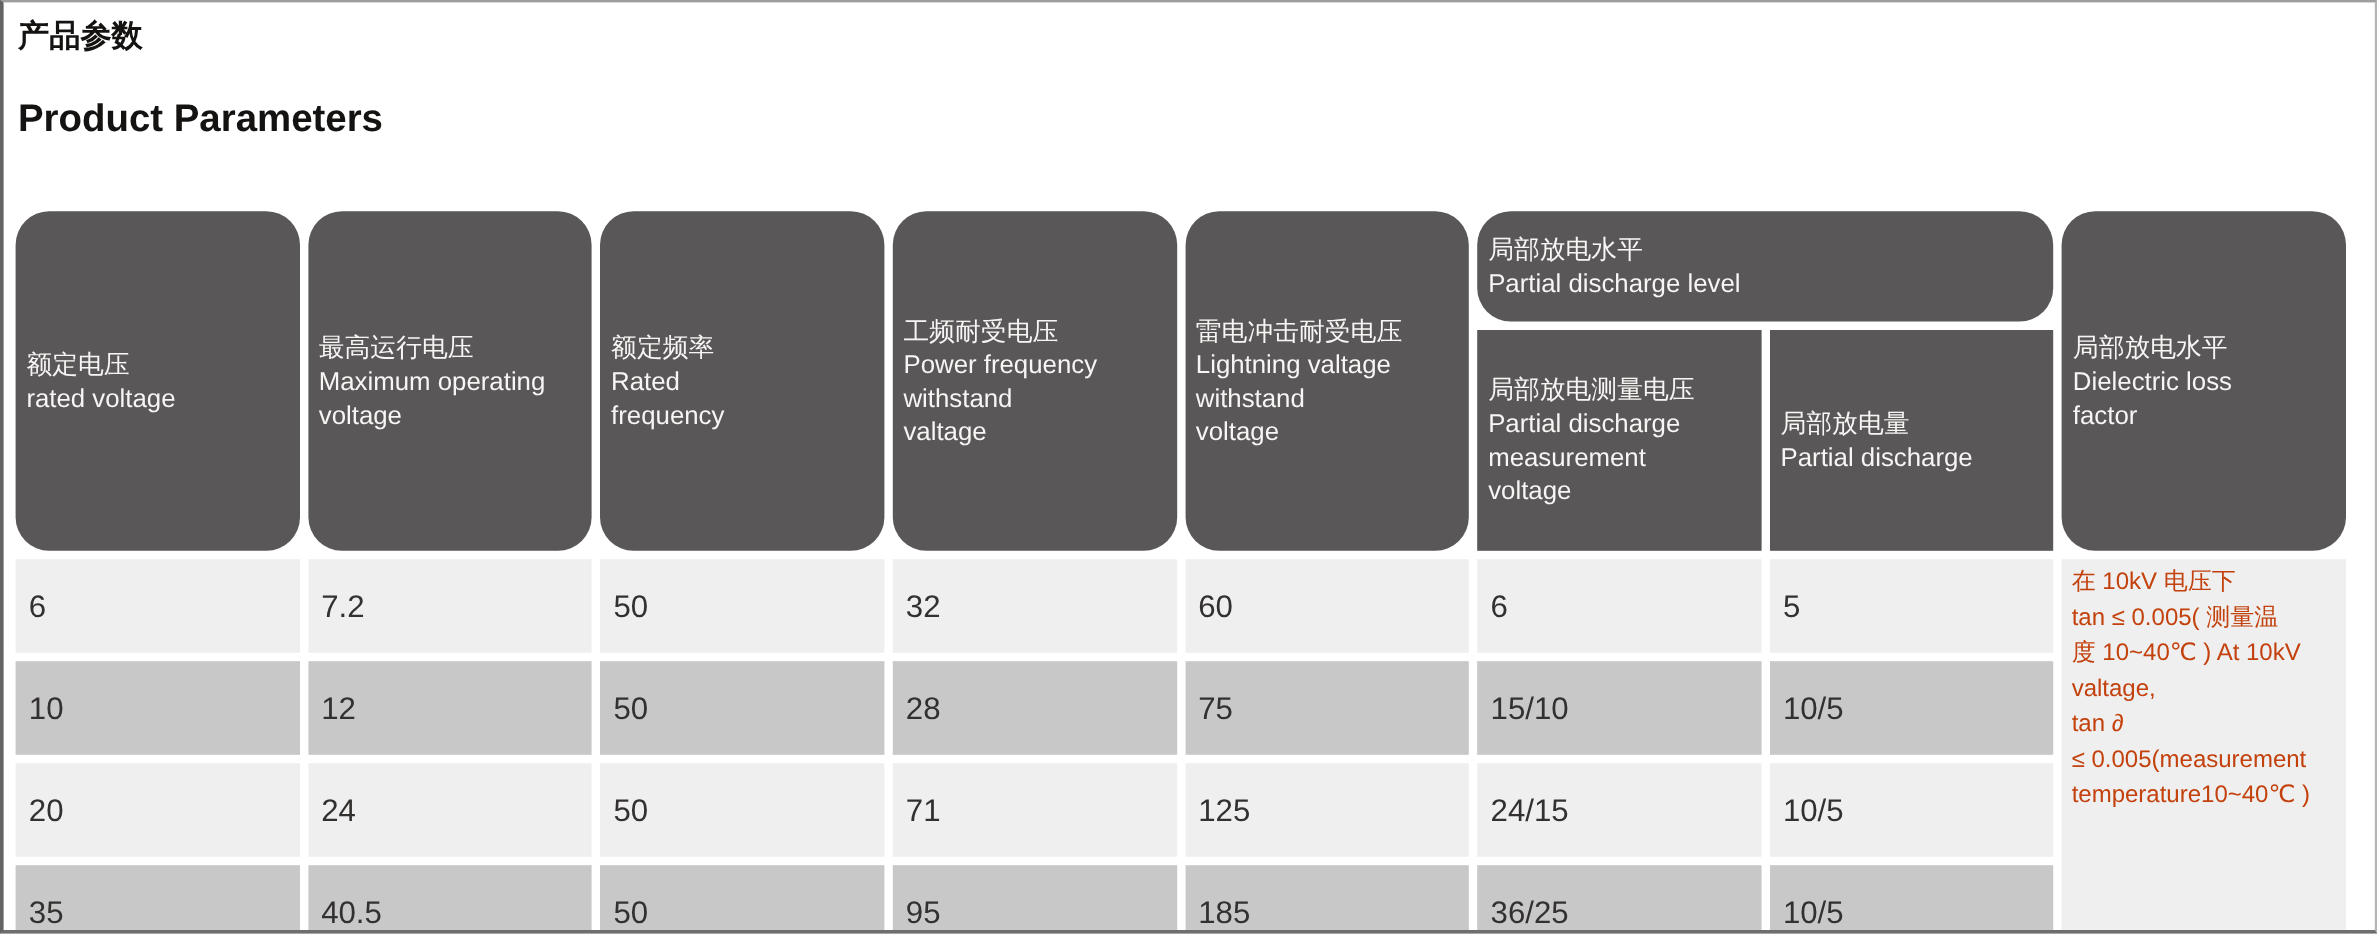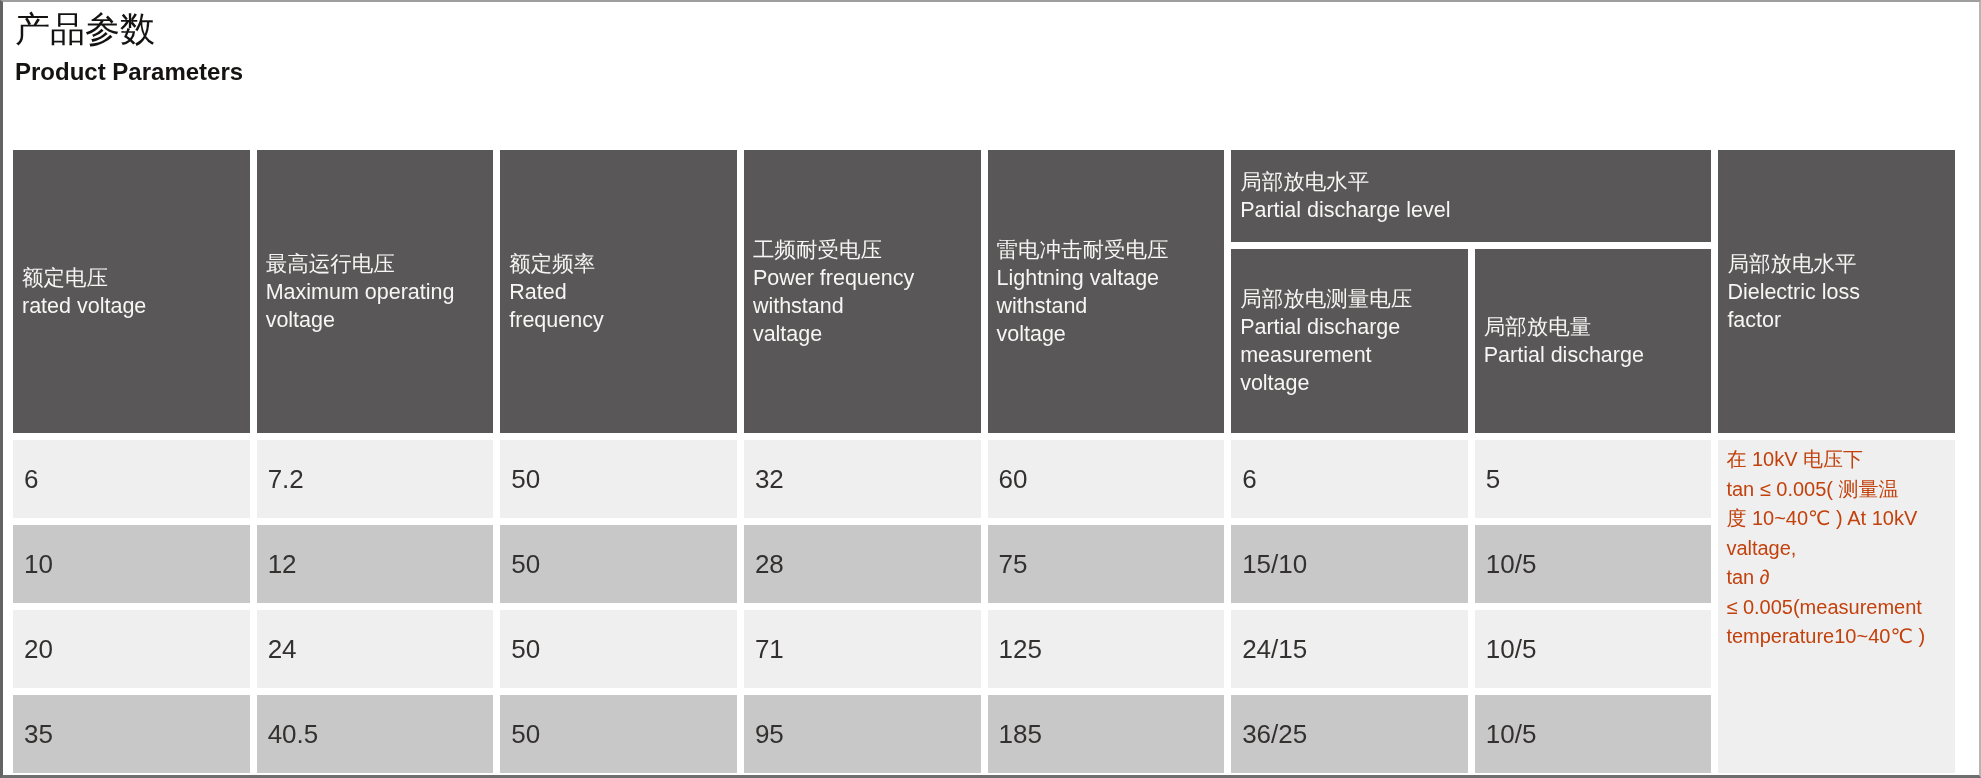--- a/index.html
+++ b/index.html
@@ -8,42 +8,42 @@
     box-sizing: border-box;
     background: #ffffff;
     border-top: 2px solid #9e9e9e;
     border-right: 2px solid #b5b5b5;
     border-left: 3px solid #636363;
     border-bottom: 3px solid #6e6e6e;
     font-family: "Liberation Sans", "DejaVu Sans", sans-serif;
     overflow: hidden;
   }
   .title-block { padding: 6px 0 0 12px; color: #141312; }
-  .title-zh { font-size: 35px; font-weight: normal; line-height: 42px; }
-  .title-en { font-size: 24px; font-weight: bold; line-height: 44px; }
+  .title-zh { font-size: 26px; font-weight: bold; line-height: 42px; }
+  .title-en { font-size: 32px; font-weight: bold; line-height: 44px; margin-top: 26px; }
 
   table.params {
     border-collapse: separate;
     border-spacing: 7px;
     table-layout: fixed;
     width: 1956px;
     margin: 49px 0 0 3px;
   }
   th {
     background: var(--header-bg, #595757);
     color: #f7f6f5;
     font-weight: normal;
     font-size: 21.5px;
     line-height: 28px;
     text-align: left;
     vertical-align: middle;
     padding: 4px 6px 4px 9px;
     white-space: pre-line;
   }
-  tr.hrow1 > th { height: 84px; }
+  tr.hrow1 > th { height: 84px; border-radius: 28px; }
   tr.hrow2 > th { height: 176px; }
   td {
     height: 78px;
     vertical-align: middle;
     text-align: left;
     font-size: 26px;
     color: #333130;
     padding: 0 6px 0 11px;
     white-space: pre-line;
   }

